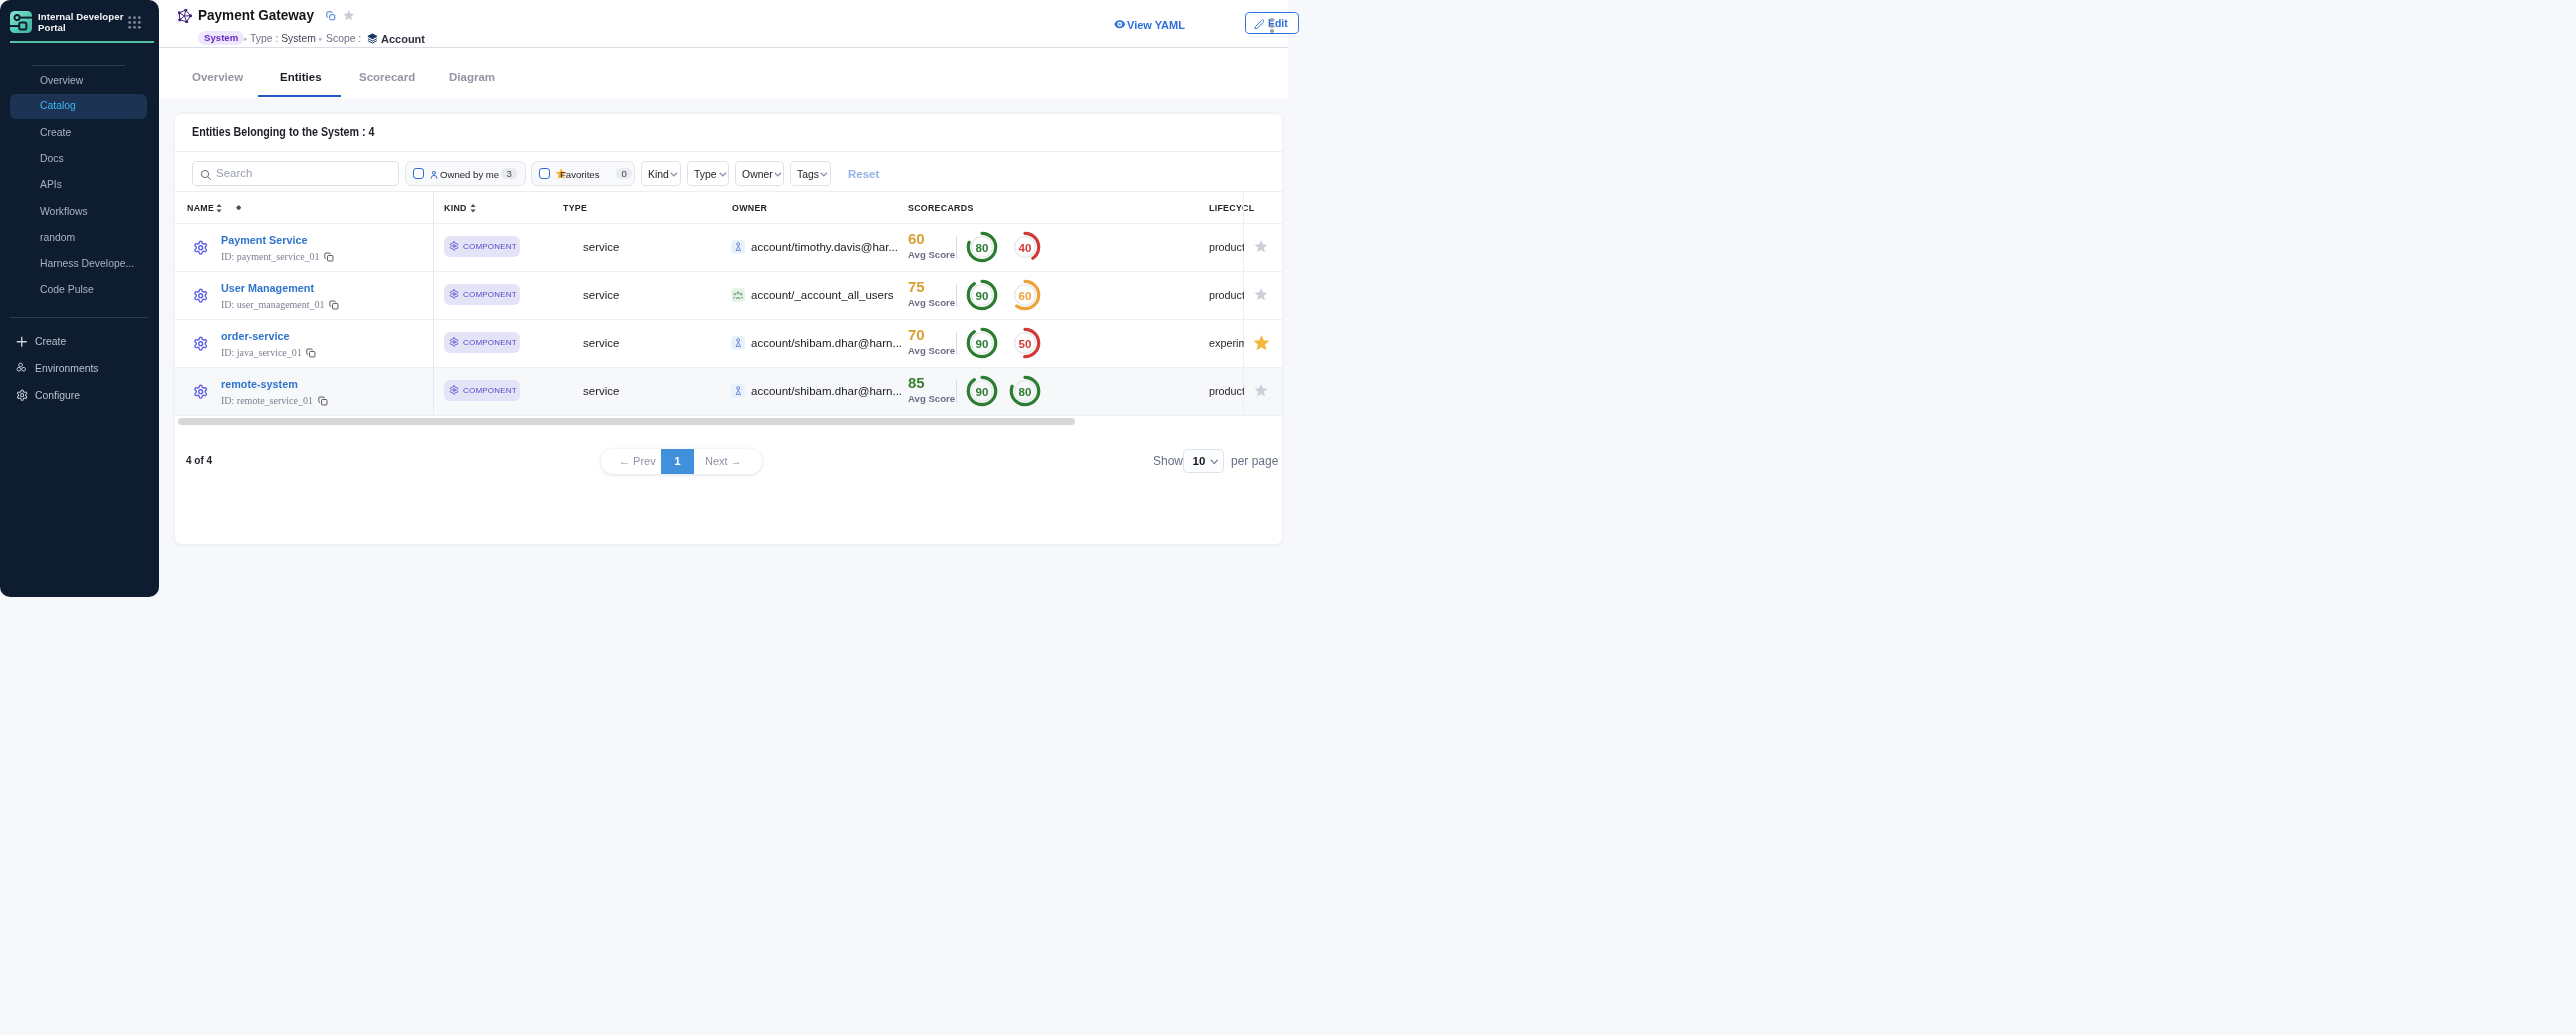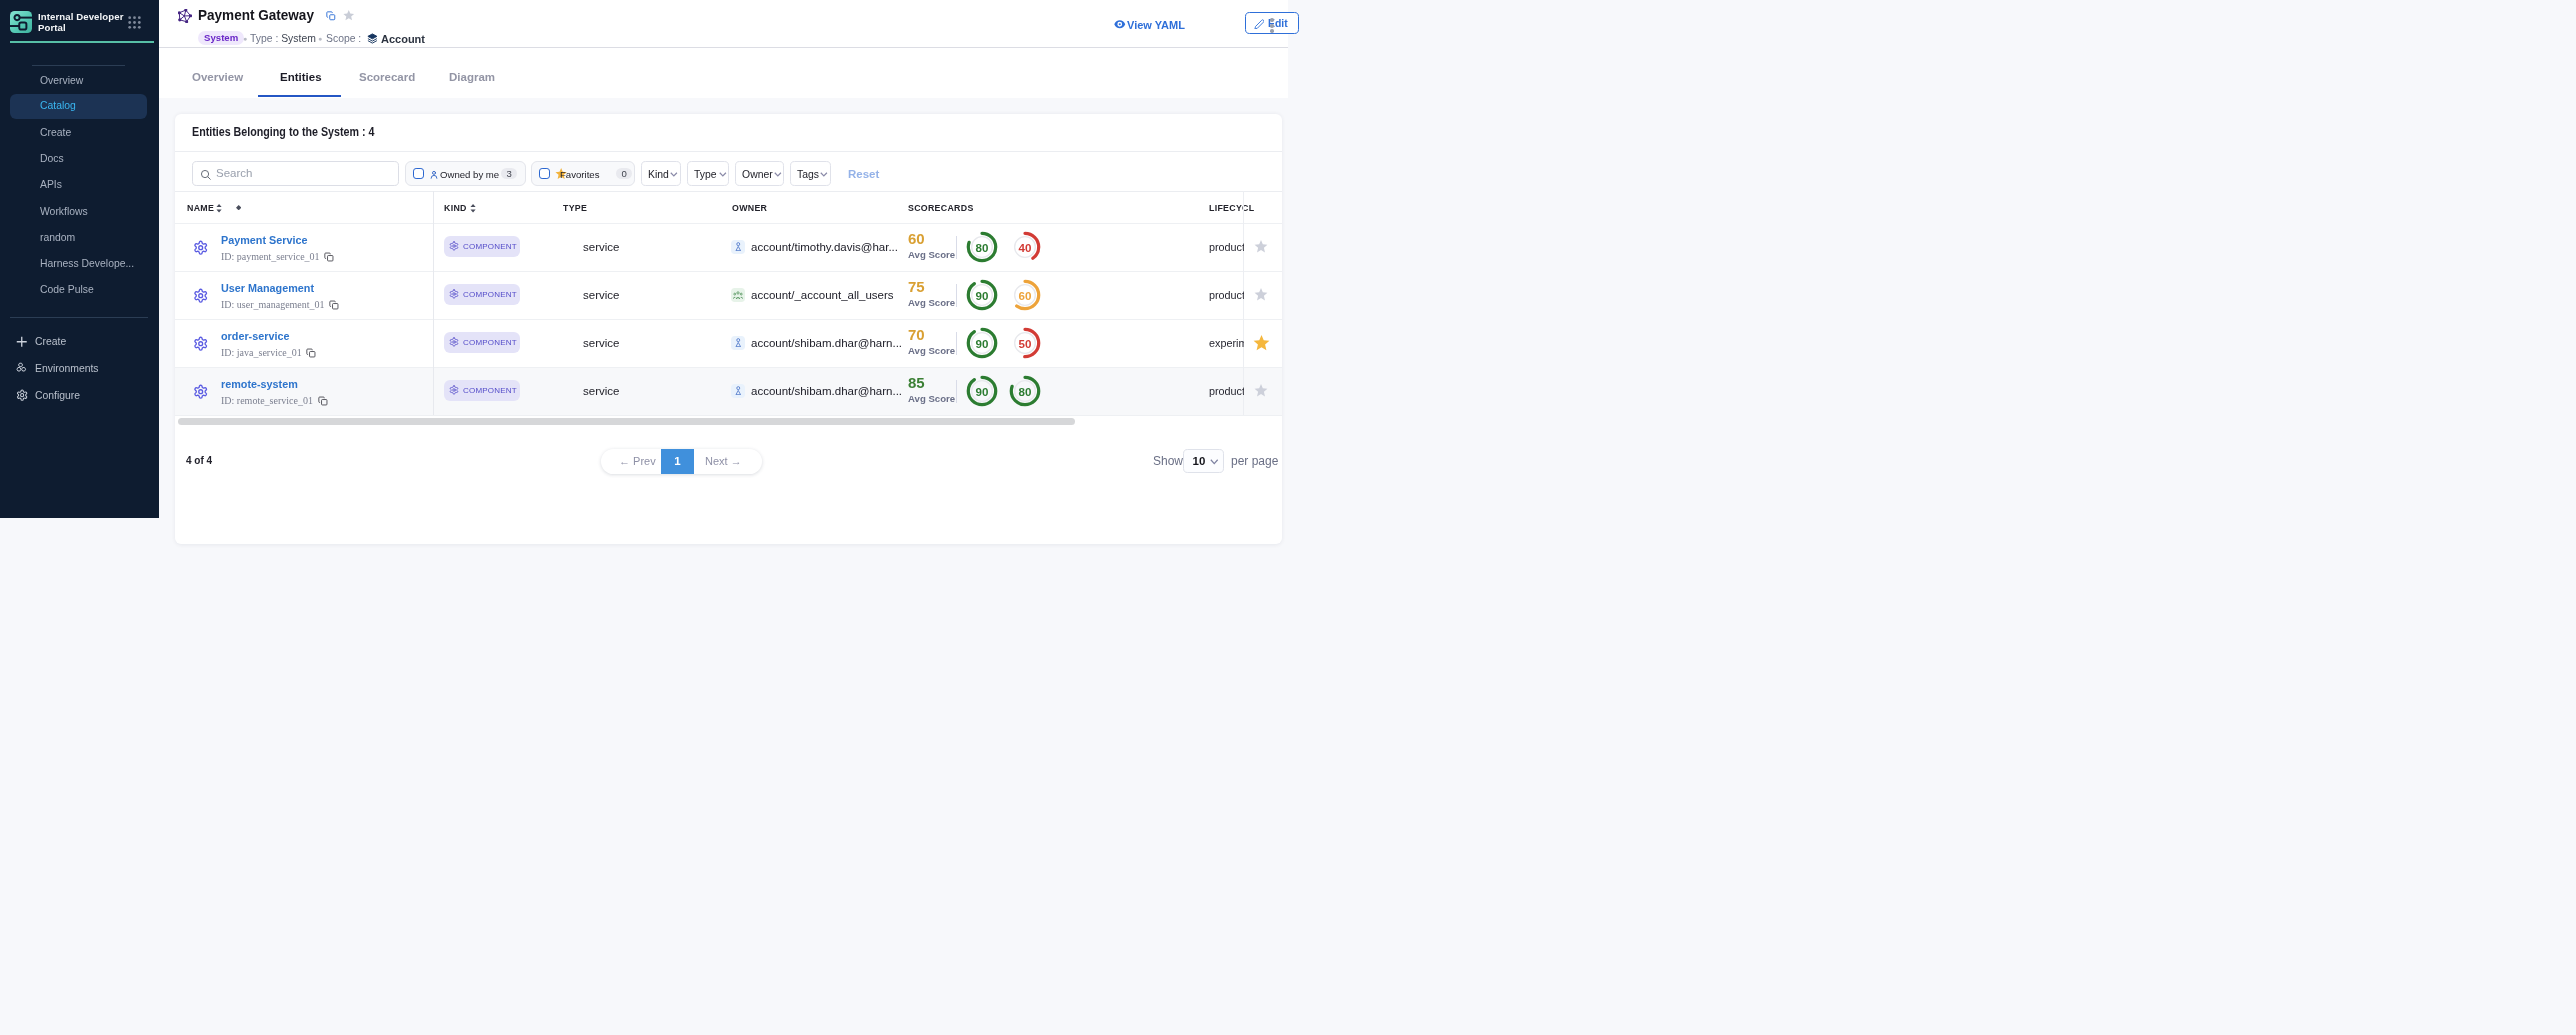--- a/index.html
+++ b/index.html
@@ -1,20 +1,20 @@
 <!DOCTYPE html>
 <html style="font-size:12.3px"><head>
 <meta charset="utf-8">
 <style>
 *{margin:0;padding:0;box-sizing:border-box;}
 html,body{width:1288px;height:518px;font-family:"Liberation Sans",sans-serif;background:#f7f8fb;overflow:hidden;-webkit-font-smoothing:antialiased;}
 .a{position:absolute;}
 svg{display:block;}
 
-#sidebar{position:absolute;left:0;top:0;width:159px;height:518px;background:#0e1c30;}
+#sidebar{position:absolute;left:0;top:0;width:159px;height:597px;background:#0e1c30;border-radius:10px;}
 #logo{position:absolute;left:10px;top:10.8px;width:22px;height:22px;border-radius:4.6px;background:linear-gradient(135deg,#86e5d3 0%,#55c9b4 55%,#3fb29e 100%);}
 #brand{position:absolute;left:38px;top:10.8px;width:123px;color:#f4f6f8;font-size:9.6px;font-weight:700;line-height:11px;letter-spacing:0.1px;}
 #teal{position:absolute;left:10px;top:41px;width:144px;height:1.5px;background:#57bfa6;}
 .navdiv{position:absolute;left:31.5px;top:65px;width:93px;height:0.8px;background:#2b3d54;}
 .nv{position:absolute;left:40px;font-size:10.4px;color:#a9b2c1;}
 #cat{position:absolute;left:10px;top:94px;width:137px;height:24.6px;border-radius:6.1px;background:#1c3354;}
 #cat span{position:absolute;left:30px;top:6.1px;font-size:10.4px;color:#3ab6f1;}
 .botdiv{position:absolute;left:10px;top:317px;width:138px;height:0.8px;background:#2b3d54;}
 .bnv{position:absolute;left:35px;font-size:10.4px;color:#b9c0cc;}
 .bic{position:absolute;left:16px;}

